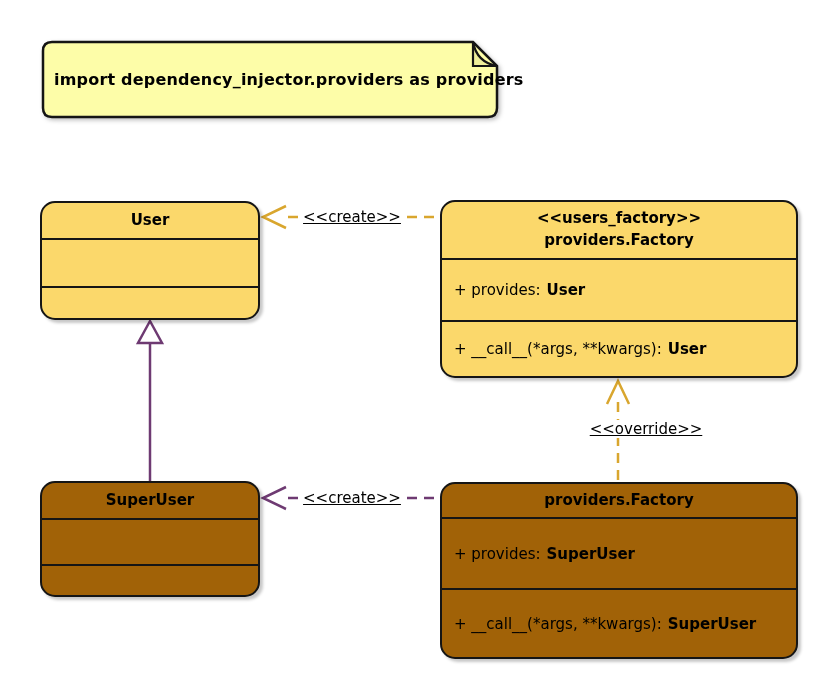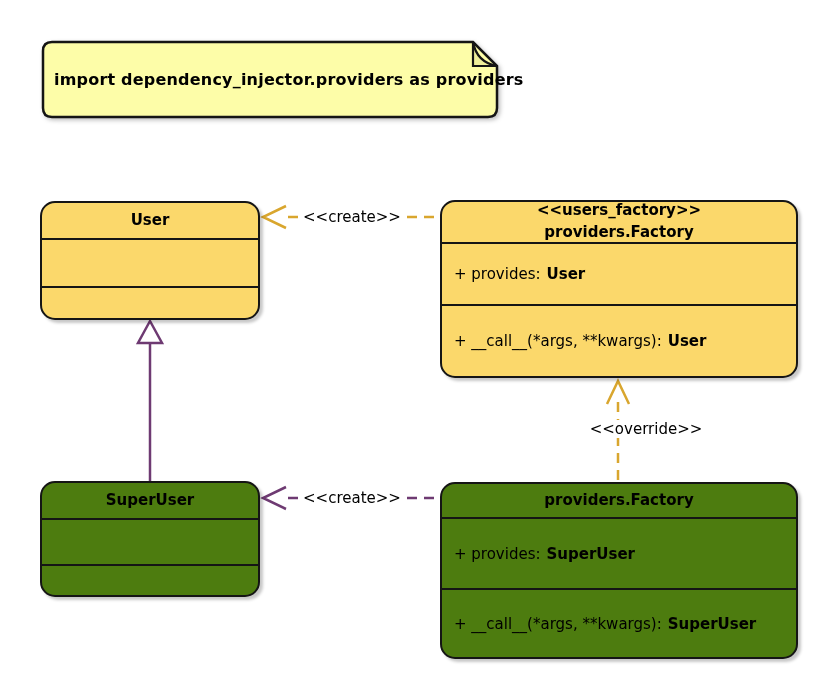--- a/index.html
+++ b/index.html
@@ -16,45 +16,45 @@
     display:flex; align-items:center; font-weight:bold; font-size:16px;
     letter-spacing:0.2px; white-space:nowrap;
   }
   
   .uml-class {
     position:absolute; box-sizing:border-box;
     background:#FBD86B; border:2px solid #151515; border-radius:15px;
     box-shadow:3px 3px 3px rgba(0,0,0,0.22);
     display:flex; flex-direction:column; overflow:hidden; z-index:2;
   }
-  .uml-class.purple { background:#4d7c0f; }
+  .uml-class.purple { background:#a16207; }
   .cmp {
     box-sizing:border-box; border-top:2px solid #151515;
     display:flex; align-items:center; padding:12px 12px; font-size:15px;
     white-space:nowrap;
   }
   .cmp.title {
     border-top:none; justify-content:center; font-weight:bold;
     flex-direction:column; line-height:1.45; padding:0 6px; text-align:center;
   }
   .type-value { font-weight:bold; margin-left:6px; }
   
   #class-user          { left:40px;  top:201px; width:220px; height:119px; }
   #class-user .r1 { height:35px; } #class-user .r2 { height:48px; } #class-user .r3 { flex:1; }
   #class-users-factory { left:440px; top:200px; width:358px; height:178px; }
-  #class-users-factory .r1 { height:40px; } #class-users-factory .r2 { height:62px; } #class-users-factory .r3 { flex:1; }
+  #class-users-factory .r1 { height:56px; } #class-users-factory .r2 { height:62px; } #class-users-factory .r3 { flex:1; }
   #class-super-user    { left:40px;  top:481px; width:220px; height:116px; }
   #class-super-user .r1 { height:35px; } #class-super-user .r2 { height:46px; } #class-super-user .r3 { flex:1; }
   #class-super-factory { left:440px; top:482px; width:358px; height:177px; }
   #class-super-factory .r1 { height:33px; } #class-super-factory .r2 { height:71px; } #class-super-factory .r3 { flex:1; }
   
   .edges { position:absolute; left:0; top:0; z-index:1; }
   .edge-label {
     position:absolute; z-index:3; transform:translate(-50%,-50%);
-    background:#ffffff; padding:0 5px; font-size:15px; white-space:nowrap;
+    background:#ffffff; padding:0 5px; font-size:15px; white-space:nowrap;text-decoration:underline;
   }
 </style>
 </head>
 <body>
 
 <div class="diagram">
 
   <svg class="edges" width="840" height="700" viewBox="0 0 840 700">
 
     <g>

